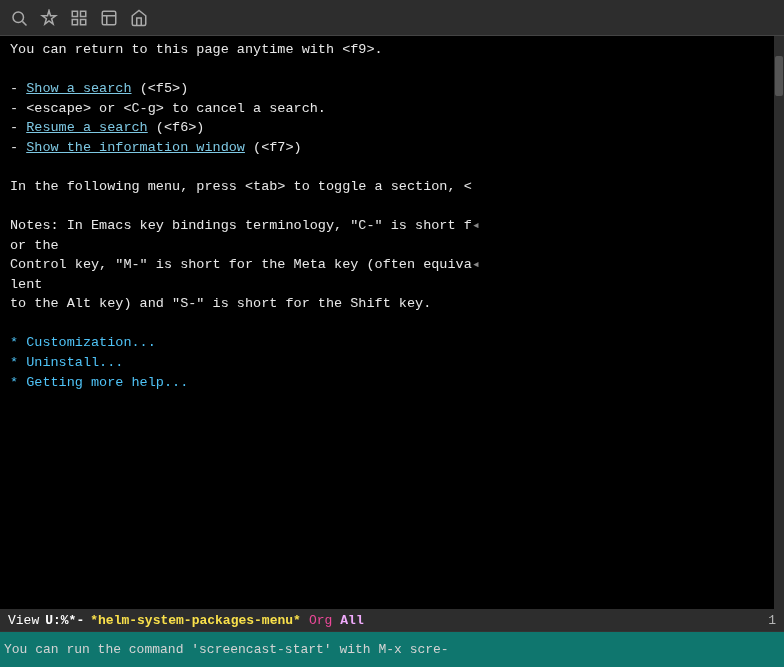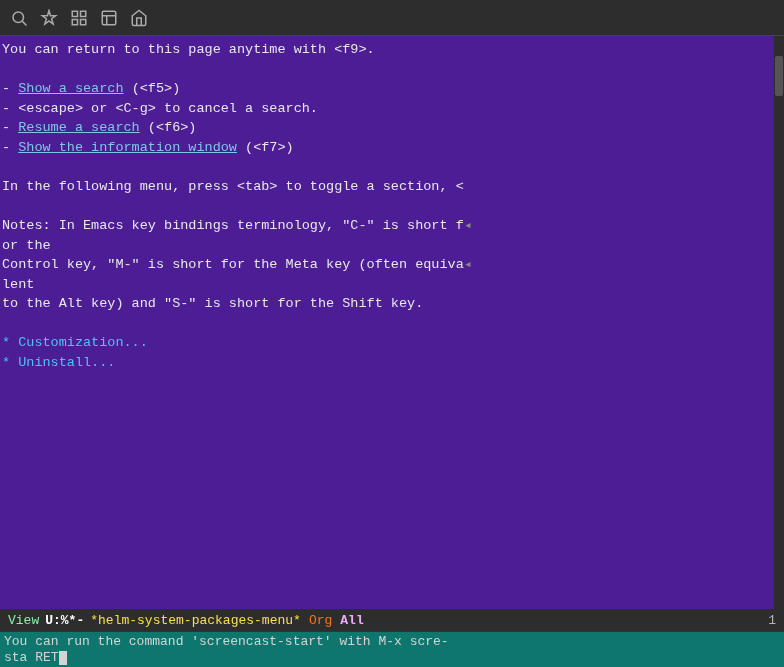--- a/index.html
+++ b/index.html
@@ -49,23 +49,23 @@
 
     .main-content {
       flex: 1;
       display: flex;
       overflow: hidden;
       position: relative;
     }
 
     .text-area {
       flex: 1;
-      background-color: #4c1d95;
+      background-color: #000000;
       color: #d4d4d4;
-      padding: 4px 2px;
+      padding: 4px 10px;
       overflow: hidden;
       position: relative;
       font-family: 'Courier New', Courier, monospace;
       font-size: 13.5px;
       line-height: 1.45;
     }
 
     .scrollbar {
       width: 10px;
       background-color: #2d2d2d;
@@ -107,38 +107,38 @@
       display: flex;
       align-items: center;
       font-family: 'Courier New', Courier, monospace;
       font-size: 13px;
       color: #d4d4d4;
       flex-shrink: 0;
       padding: 0 4px;
     }
 
     .status-left {
-      color: #86efac;
+      color: #ffffff;
       padding: 0 4px;
     }
 
     .status-mode {
       color: #ffffff;
       font-weight: bold;
       padding: 0 2px;
     }
 
     .status-buffer {
       color: #f9e04b;
-      font-weight: normal;
+      font-weight: bold;
       padding: 0 4px;
     }
 
     .status-org {
-      color: #f97316;
+      color: #ec4899;
       padding: 0 4px;
     }
 
     .status-all {
       color: #f0abfc;
       padding: 0 4px;
       font-weight: bold;
     }
 
     .status-num {
@@ -227,35 +227,35 @@
       <div class="line text-white">In the following menu, press &lt;tab&gt; to toggle a section, &lt;</div>
       <div class="line">&nbsp;</div>
       <div class="line text-white">Notes: In Emacs key bindings terminology, "C-" is short f<span style="color:#888">◂</span></div>
       <div class="line text-white">or the</div>
       <div class="line text-white">Control key, "M-" is short for the Meta key (often equiva<span style="color:#888">◂</span></div>
       <div class="line text-white">lent</div>
       <div class="line text-white">to the Alt key) and "S-" is short for the Shift key.</div>
       <div class="line">&nbsp;</div>
       <div class="line text-cyan">* Customization...</div>
       <div class="line text-cyan">* Uninstall...</div>
+      <div class="line text-cyan">* Getting more help...</div>
 
     </div>
 
     <div class="scrollbar">
       <div class="scrollbar-thumb"></div>
     </div>
   </div>
 
   <div class="status-bar">
     <span class="status-left">View</span>
     <span class="status-mode">U:%*-</span>
     <span class="status-buffer">*helm-system-packages-menu*</span>
     <span class="status-org">Org</span>
     <span class="status-all">All</span>
     <span class="status-num">1</span>
   </div>
 
   <div class="minibuffer">
     <div class="minibuffer-line">You can run the command 'screencast-start' with M-x scre-</div>
-    <div class="minibuffer-line"><span>sta RET</span><span class="cursor"></span></div>
   </div>
 
 </div>
 
 </body></html>

